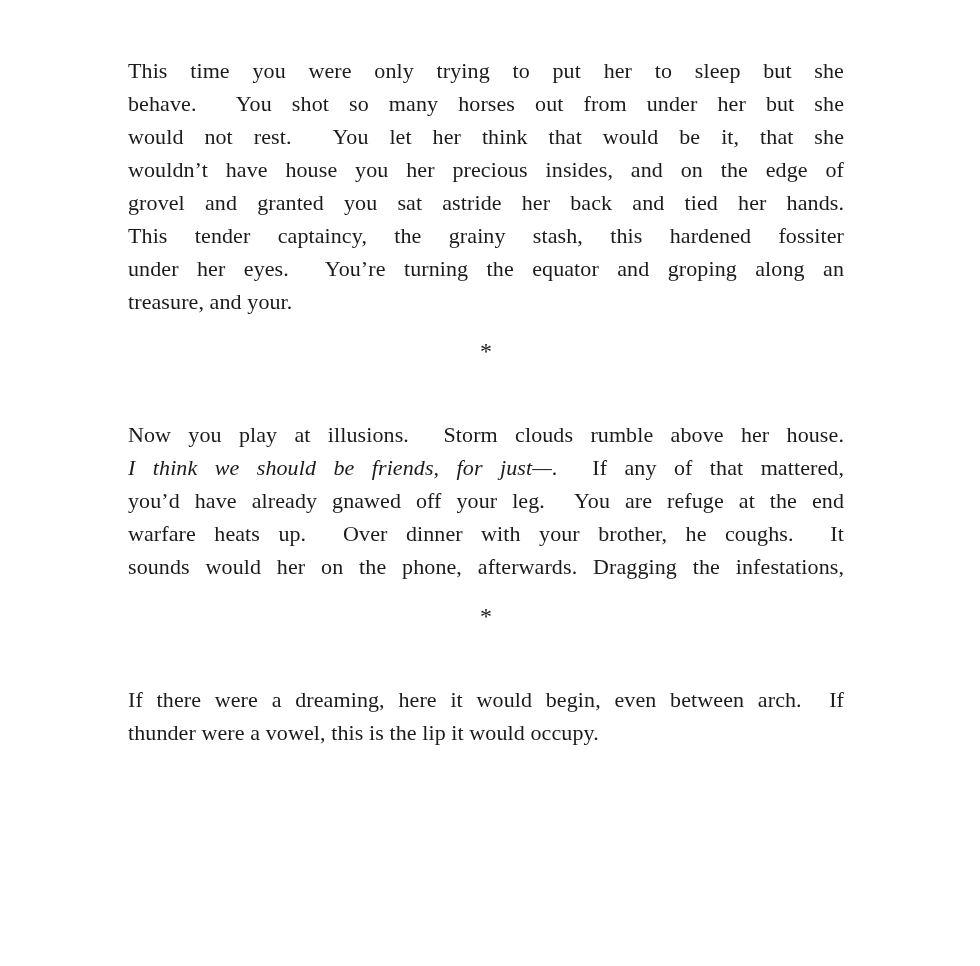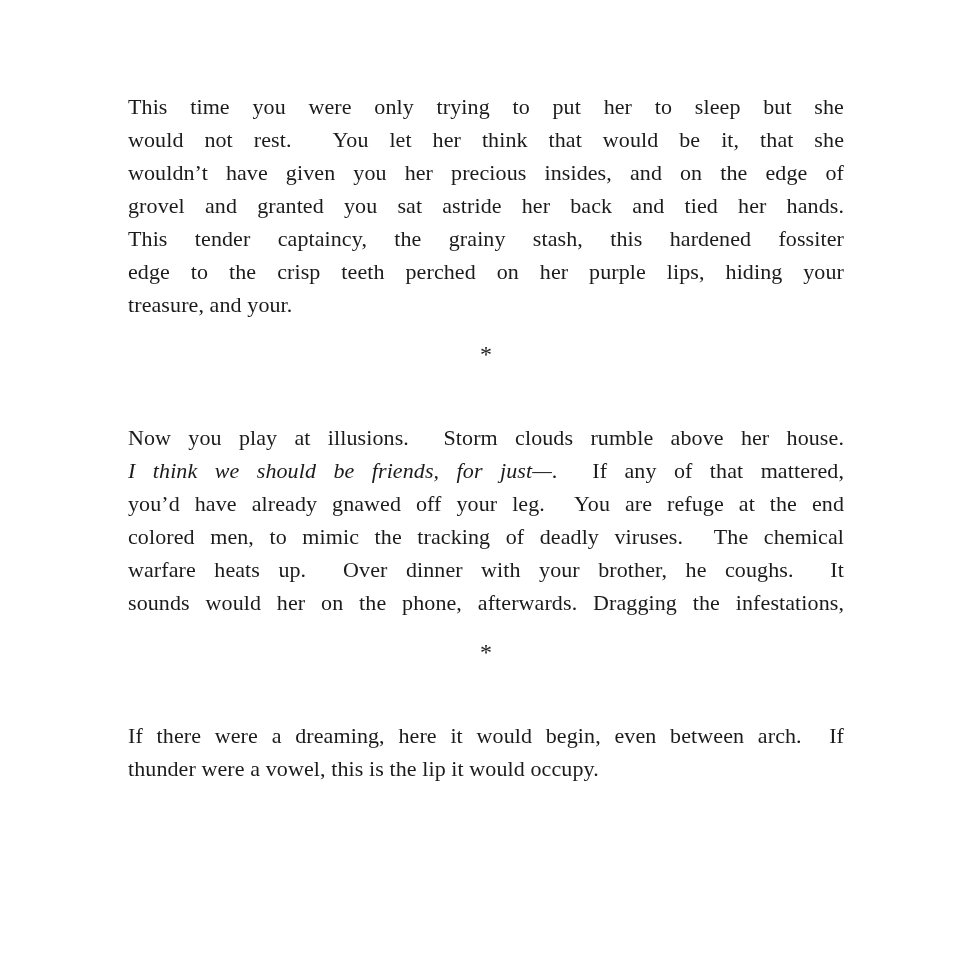--- a/index.html
+++ b/index.html
@@ -17,21 +17,20 @@
   }
   .text-block {
     position: absolute;
     top: 54px;
     left: 128px;
     width: 716px;
     font-size: 22px;
     line-height: 33px;
     color: #1b1b1b;
     letter-spacing: 0.1px;
-    margin-top: 36px;
   }
   .para {
     margin: 0;
   }
   .separator {
     margin-top: 17px;
     text-align: center;
     font-size: 24px;
   }
   .separator + .para {
@@ -48,33 +47,33 @@
     font-style: italic;
   }
 </style>
 </head>
 <body>
 
 <div class="page">
   <div class="text-block">
       <div class="para">
         <div class="line"><span>This time you were only trying to put her to sleep but she</span></div>
+        <div class="line"><span>behave.&nbsp; You shot so many horses out from under her but she</span></div>
         <div class="line"><span>would not rest.&nbsp; You let her think that would be it, that she</span></div>
-        <div class="line"><span>wouldn’t have given you her precious insides, and on the edge of</span></div>
+        <div class="line"><span>wouldn’t have house you her precious insides, and on the edge of</span></div>
         <div class="line"><span>grovel and granted you sat astride her back and tied her hands.</span></div>
         <div class="line"><span>This tender captaincy, the grainy stash, this hardened fossiter</span></div>
-        <div class="line"><span>edge to the crisp teeth perched on her purple lips, hiding your</span></div>
+        <div class="line"><span>under her eyes.&nbsp; You’re turning the equator and groping along an</span></div>
         <div class="line last-line"><span>treasure, and your.</span></div>
       </div>
       <div class="separator">*</div>
       <div class="para">
         <div class="line"><span>Now you play at illusions.&nbsp; Storm clouds rumble above her house.</span></div>
         <div class="line"><span class="seg-italic">I think we should be friends, for just—</span><span>.&nbsp; If any of that mattered,</span></div>
         <div class="line"><span>you’d have already gnawed off your leg.&nbsp; You are refuge at the end</span></div>
-        <div class="line"><span>colored men, to mimic the tracking of deadly viruses.&nbsp; The chemical</span></div>
         <div class="line"><span>warfare heats up.&nbsp; Over dinner with your brother, he coughs.&nbsp; It</span></div>
         <div class="line"><span>sounds would her on the phone, afterwards. Dragging the infestations,</span></div>
       </div>
       <div class="separator">*</div>
       <div class="para">
         <div class="line"><span>If there were a dreaming, here it would begin, even between arch.&nbsp; If</span></div>
         <div class="line last-line"><span>thunder were a vowel, this is the lip it would occupy.</span></div>
       </div>
     </div>
 </div>

